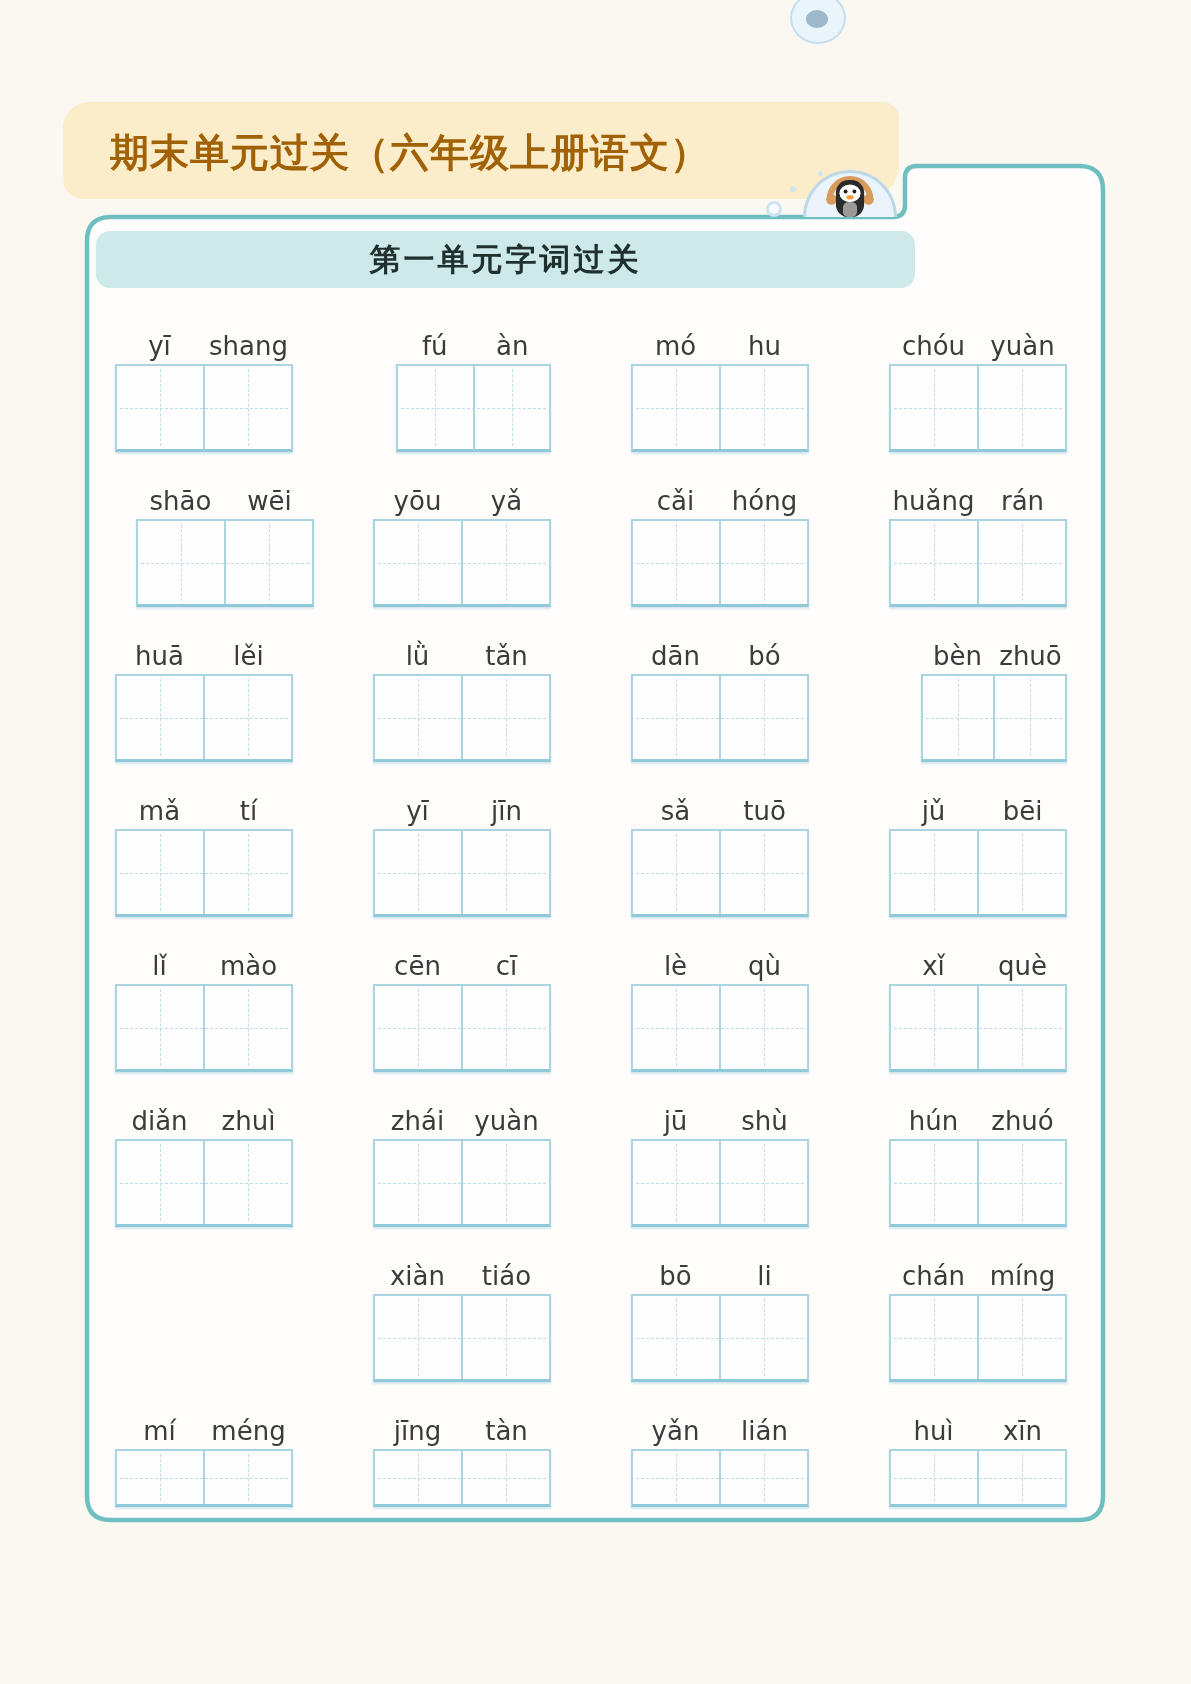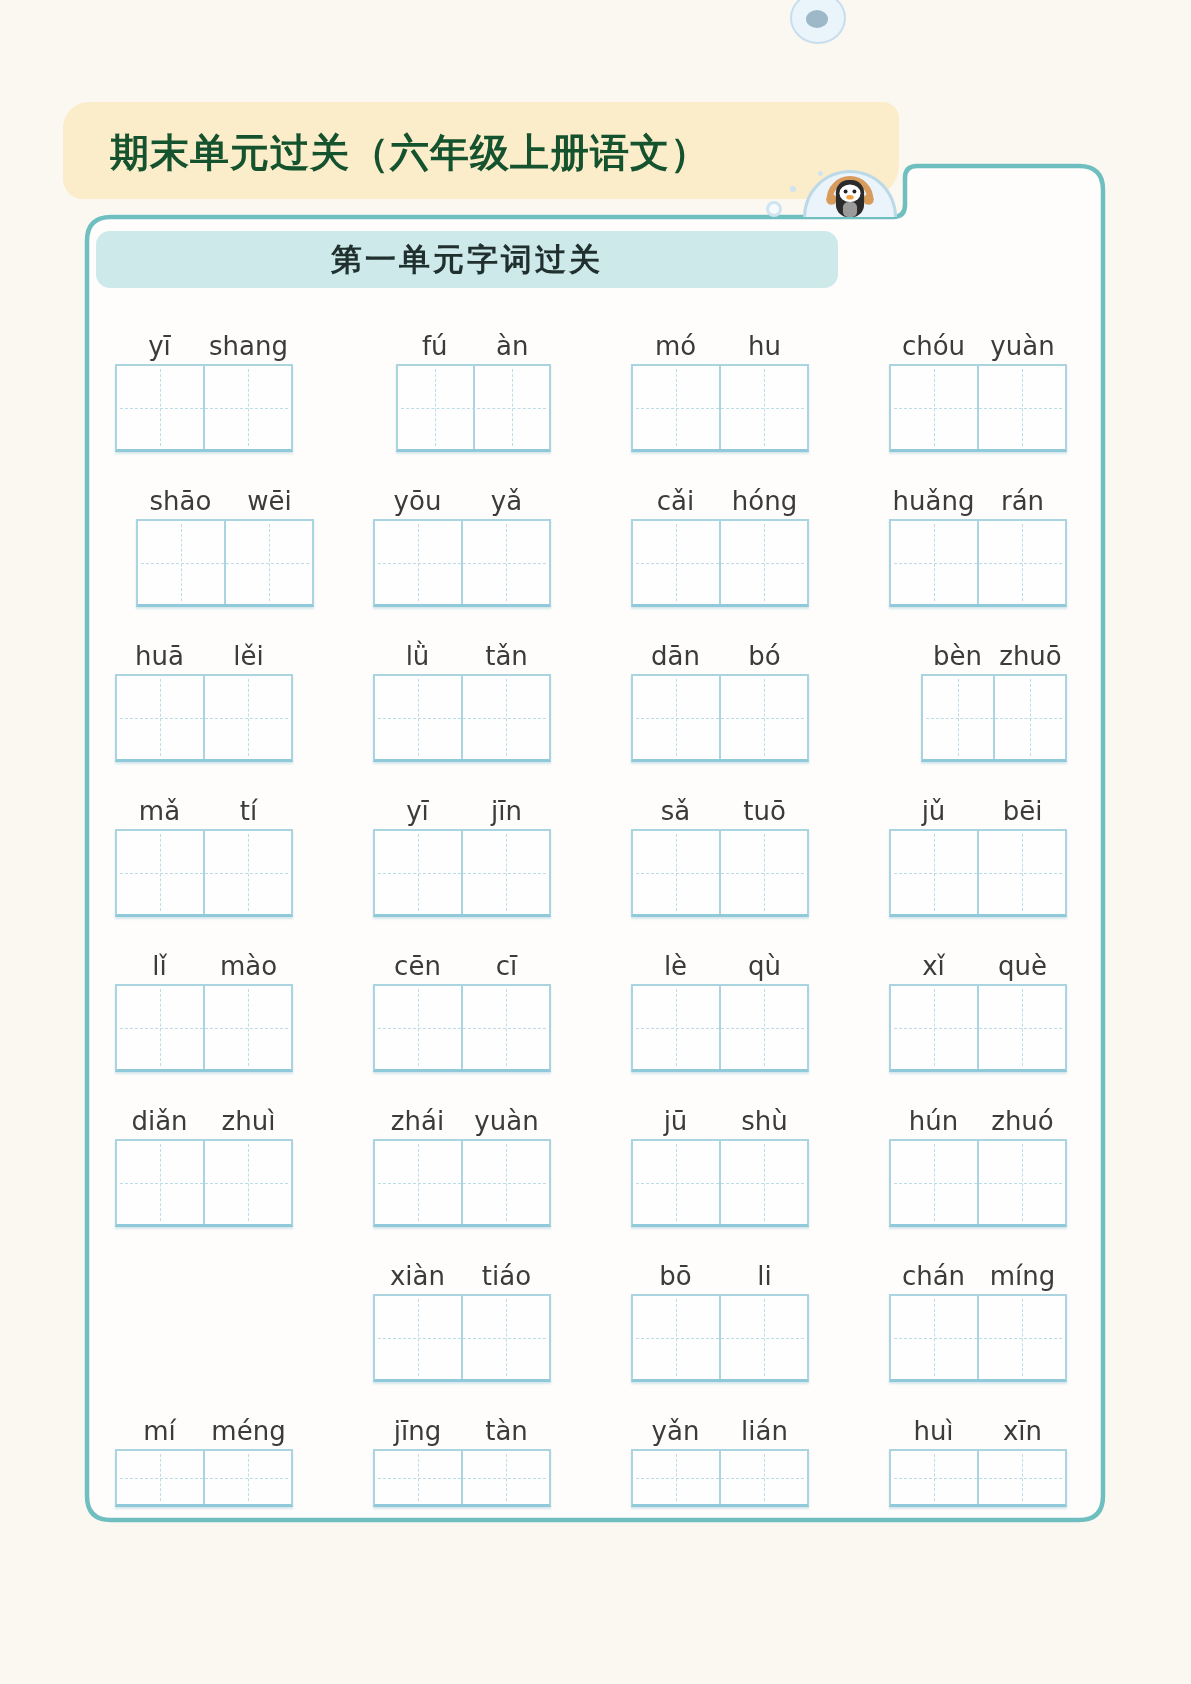--- a/index.html
+++ b/index.html
@@ -12,29 +12,29 @@
   }
   
   .title-hl {
     position:absolute; left:63px; top:102px;
     width:836px; height:97px;
     background:#fbecca;
     border-radius:26px 16px 34px 20px;
   }
   .page-title {
     position:absolute; left:110px; top:126px;
-    font-size:39px; font-weight:bold; color:#14532d;
+    font-size:39px; font-weight:bold; color:#a16207;
     letter-spacing:1px; white-space:nowrap;
   }
   
   .outline-svg { position:absolute; left:0; top:0; }
   
   .banner {
     position:absolute; left:96px; top:231px;
-    width:742px; height:57px;
+    width:819px; height:57px;
     background:#cde9e9; border-radius:14px;
     display:flex; align-items:center; justify-content:center;
   }
   .banner-text {
     font-size:31px; font-weight:bold; color:#20302f; letter-spacing:3px;
   }
   
   .bubble {
     position:absolute; left:803px; top:170px;
     width:94px; height:47px;

